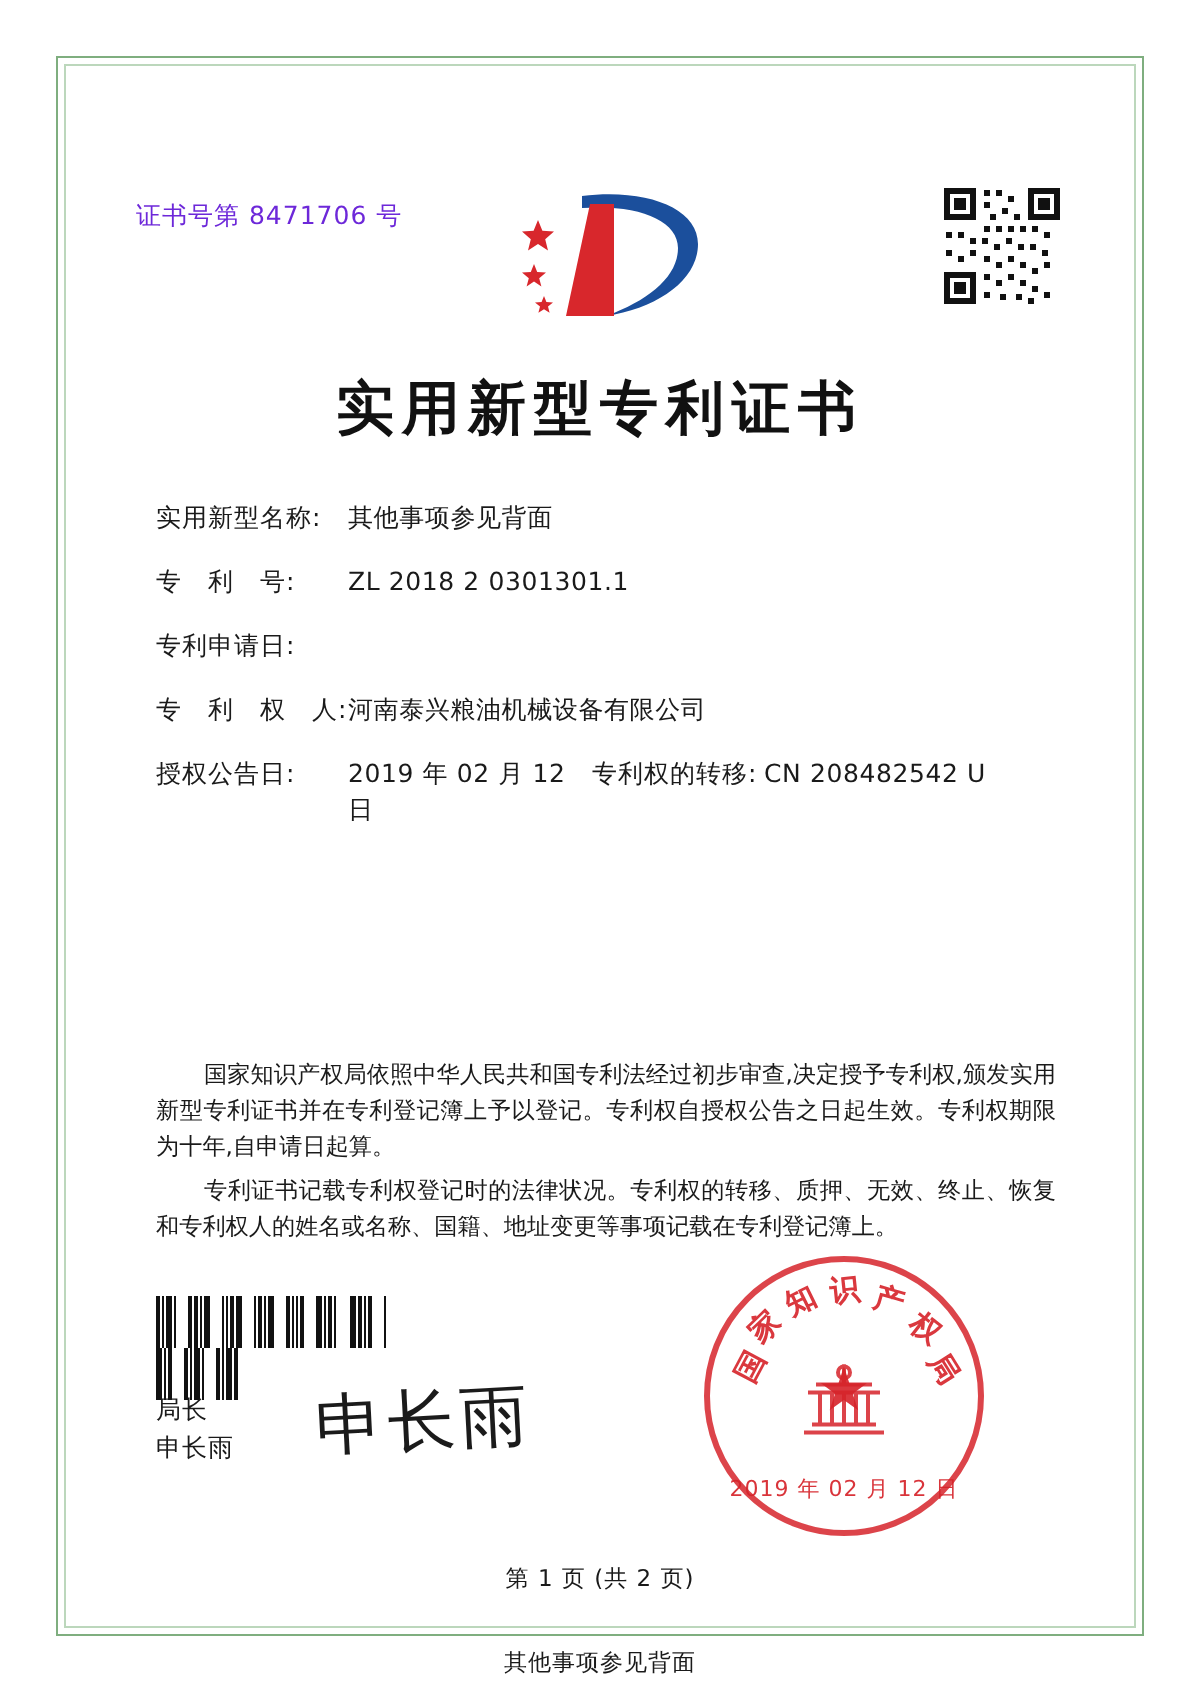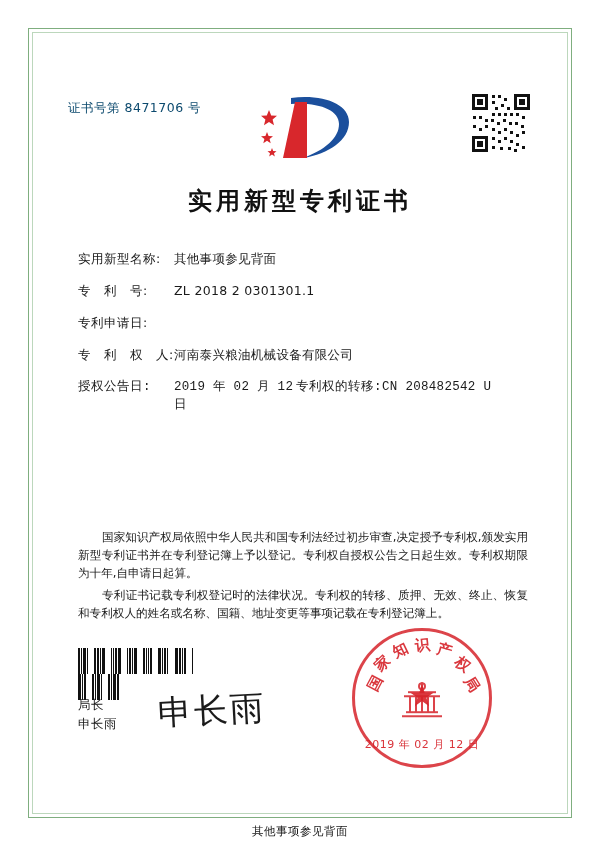--- a/index.html
+++ b/index.html
@@ -43,21 +43,21 @@
     box-sizing: border-box;
   }
 
   
   .cert-no {
     position: absolute;
     left: 68px;
     top: 100px;
     font-size: 12.5px;
     letter-spacing: 0.5px;
-    color: #0c4a6e;
+    color: #6d28d9;
   }
 
   
   .logo {
     position: absolute;
     left: 245px;
     top: 92px;
     width: 110px;
     height: 72px;
   }
@@ -70,21 +70,21 @@
     width: 62px;
     height: 62px;
   }
 
   .title {
     position: absolute;
     left: 0;
     right: 0;
     top: 185px;
     text-align: center;
-    font-size: 24px;
+    font-size: 29px;
     font-weight: bold;
     letter-spacing: 4px;
     color: #111;
     font-family: "DejaVu Sans", "Liberation Sans", sans-serif;
   }
 
   .fields {
     position: absolute;
     left: 78px;
     top: 250px;
@@ -104,21 +104,20 @@
     letter-spacing: 0.5px;
     white-space: nowrap;
   }
   .field-value {
     flex: 1 1 auto;
     letter-spacing: 0.3px;
   }
 
   .field-row.pair {
     justify-content: flex-start;
-    font-family: Liberation Mono, monospace;
   }
   .pair-second-label {
     width: 86px;
     flex: 0 0 86px;
     letter-spacing: 0.5px;
     white-space: nowrap;
   }
   .pair-first {
     flex: 0 0 218px;
     display: flex;
@@ -410,15 +409,16 @@
     <div class="seal-date">2019 年 02 月 12 日</div>
     <span class="seal-char" style="left:16px; top:46px; transform: rotate(-62deg);">国</span>
     <span class="seal-char" style="left:23px; top:26px; transform: rotate(-44deg);">家</span>
     <span class="seal-char" style="left:41px; top:13px; transform: rotate(-26deg);">知</span>
     <span class="seal-char" style="left:63px; top:8px; transform: rotate(-6deg);">识</span>
     <span class="seal-char" style="left:85px; top:13px; transform: rotate(16deg);">产</span>
     <span class="seal-char" style="left:103px; top:27px; transform: rotate(38deg);">权</span>
     <span class="seal-char" style="left:112px; top:47px; transform: rotate(58deg);">局</span>
   </div>
 
+  <div class="page-no">第 1 页 (共 2 页)</div>
   <div class="footer-note">其他事项参见背面</div>
 
 </div>
 
 </body></html>

